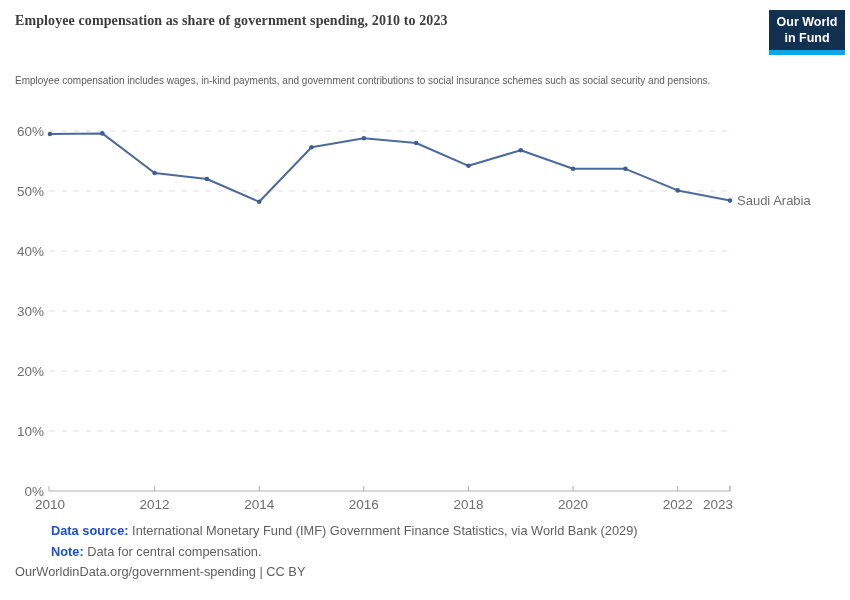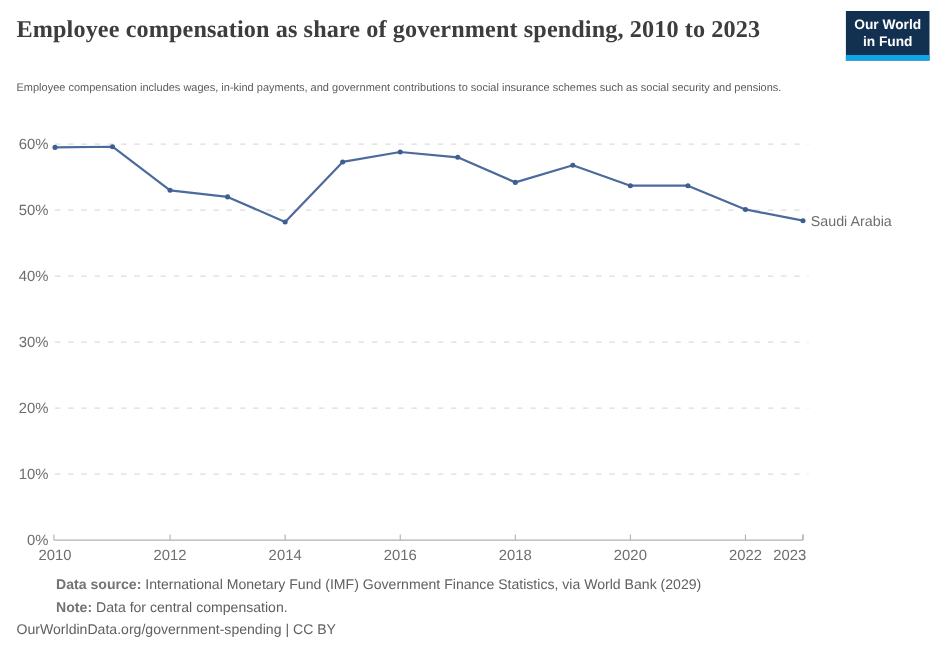--- a/index.html
+++ b/index.html
@@ -8,21 +8,21 @@
     width: 850px; height: 600px;
     position: relative;
     font-family: "Liberation Sans", sans-serif;
     overflow: hidden;
   }
   .page { position: absolute; inset: 0; background: #fff; }
 
   .title {
     position: absolute; left: 15px; top: 12px; width: 740px;
     font-family: "Liberation Serif", "DejaVu Serif", serif;
-    font-weight: 700; font-size: 22px; line-height: 1.32; color: #3d3d3d;
+    font-weight: 700; font-size: 14px; line-height: 1.32; color: #3d3d3d;
     letter-spacing: 0.1px;
   }
   .subtitle {
     position: absolute; left: 15px; top: 74px; width: 816px;
     font-size: 10px; line-height: 1.45; color: #5b5b5b;
   }
 
   .logo {
     position: absolute; left: 769px; top: 10px; width: 76px;
     background: #12304f;
@@ -33,21 +33,21 @@
   }
 
   .chart-wrap { position: absolute; left: 0; top: 118px; width: 850px; height: 397px; }
   svg text { font-family: "Liberation Sans", sans-serif; fill: #6e6e6e; font-size: 13.5px; }
   svg .entity-label-text { font-size: 13px; }
 
   .footer {
     position: absolute; left: 15px; top: 521px; width: 822px;
     font-size: 12.8px; line-height: 20.5px; color: #5f5f5f;
   }
-  .footer b { color: #737373; font-weight: 700; padding-left: 36px; }
+  .footer b { color: #1d4ed8; font-weight: 700; padding-left: 36px; }
 </style>
 </head>
 <body>
 
 <div class="page">
 
   <h1 class="title">Employee compensation as share of government spending, 2010 to 2023</h1>
 
   <div class="logo">
     <div>Our World</div>

